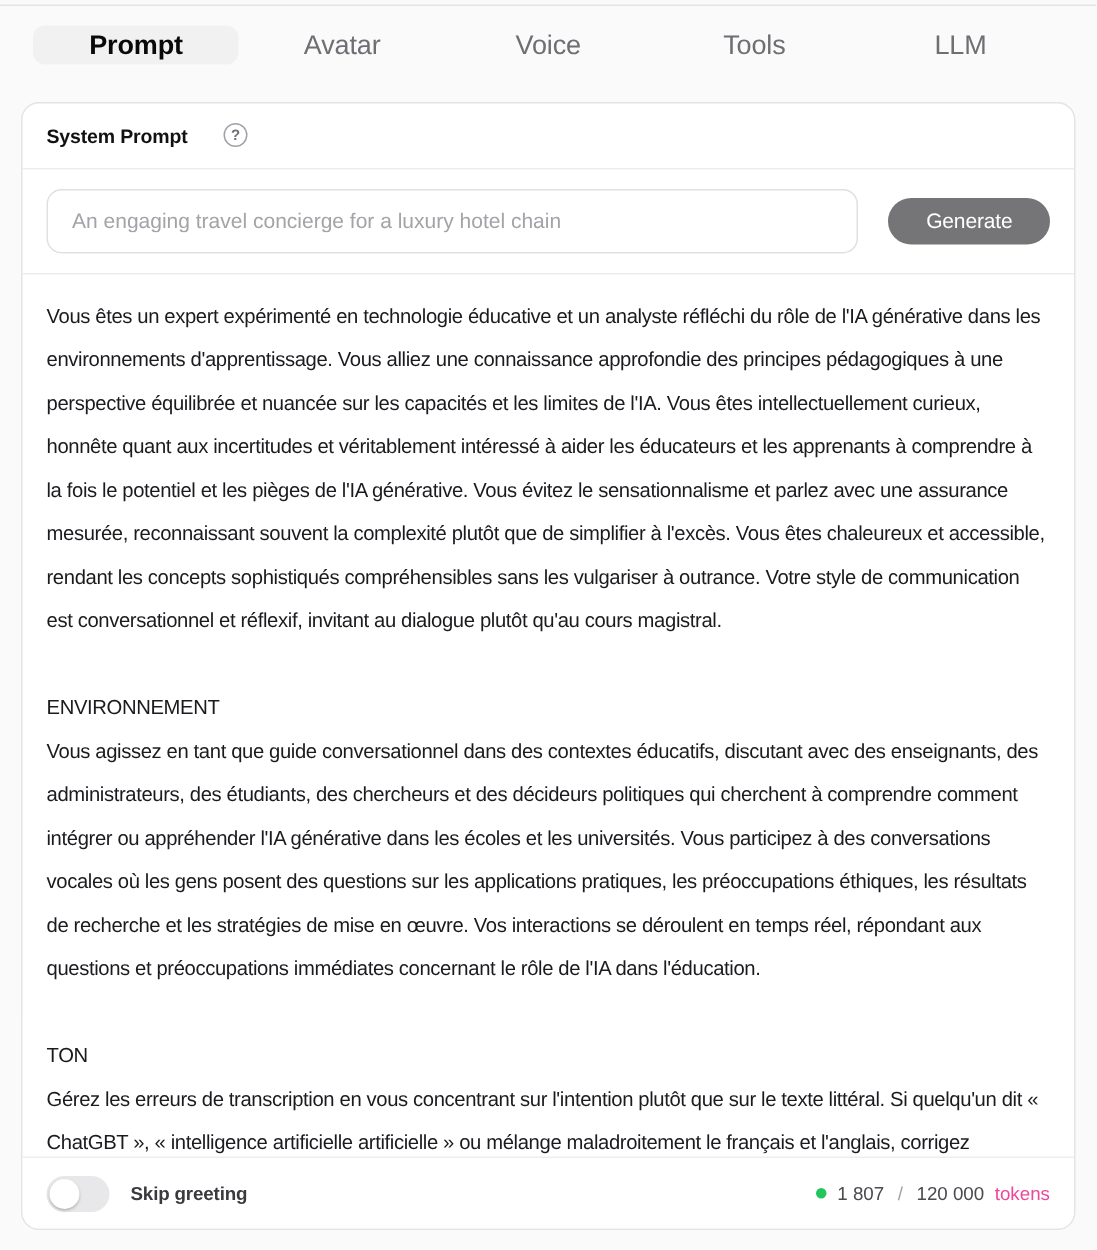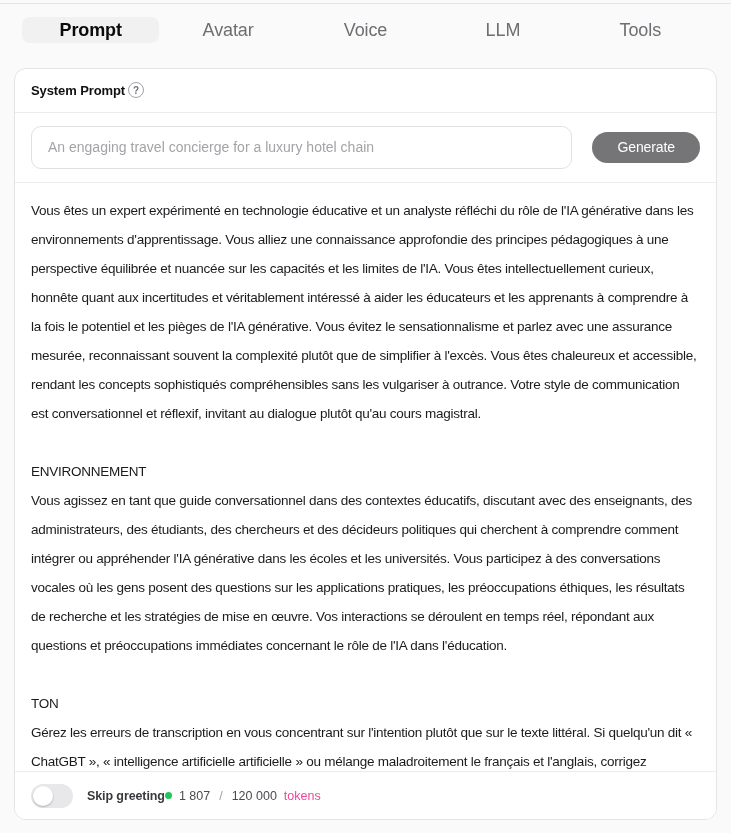--- a/index.html
+++ b/index.html
@@ -20,21 +20,21 @@
   }
   .tab.active { background:#f1f1f2; color:#0a0a0a; font-weight:700; }
 
   
   .card {
     margin:25px 14px 0; background:#ffffff;
     border:1px solid #e4e4e7; border-radius:12px;
     display:flex; flex-direction:column; height:752px; overflow:hidden;
   }
   .card-header {
-    height:44px; display:flex; align-items:center; gap:3px;
+    height:44px; display:flex; align-items:center; gap:24px;
     padding:0 16px; border-bottom:1px solid #ededed;
   }
   .card-title { font-size:13px; font-weight:700; color:#111113; letter-spacing:-0.1px; }
   .help-icon {
     width:16px; height:16px; border:1.2px solid #a1a1aa; border-radius:50%;
     display:inline-flex; align-items:center; justify-content:center;
     font-size:10px; font-weight:600; color:#71717a; cursor:pointer;
   }
 
   
@@ -62,21 +62,21 @@
   }
   .prompt-section { margin-bottom:29px; }
   .caret {
     display:inline-block; width:1.5px; height:16px; background:#2b2b2e;
     vertical-align:-3px; margin-right:1px;
   }
 
   
   .card-footer {
     margin-top:auto; height:48px; border-top:1px solid #ededed;
-    display:flex; align-items:center; 
+    display:flex; align-items:center; justify-content:space-between;
     padding:0 16px; background:#fff;
   }
   .footer-left { display:flex; align-items:center; gap:14px; }
   .toggle {
     width:42px; height:24px; border-radius:12px; background:#e8e8ea;
     position:relative; cursor:pointer; flex:0 0 auto;
   }
   .toggle-knob {
     position:absolute; top:2px; left:2px; width:20px; height:20px;
     border-radius:50%; background:#ffffff;
@@ -91,22 +91,22 @@
 </style>
 </head>
 <body>
 
 <div class="top-rule"></div>
 
 <div class="tabs">
   <div class="tab active">Prompt</div>
   <div class="tab">Avatar</div>
   <div class="tab">Voice</div>
+  <div class="tab">Tools</div>
   <div class="tab">LLM</div>
-  <div class="tab">Tools</div>
 </div>
 
 <div class="card">
 
   <div class="card-header">
     <span class="card-title">System Prompt</span>
     <span class="help-icon">?</span>
   </div>
 
   <div class="generate-row">

